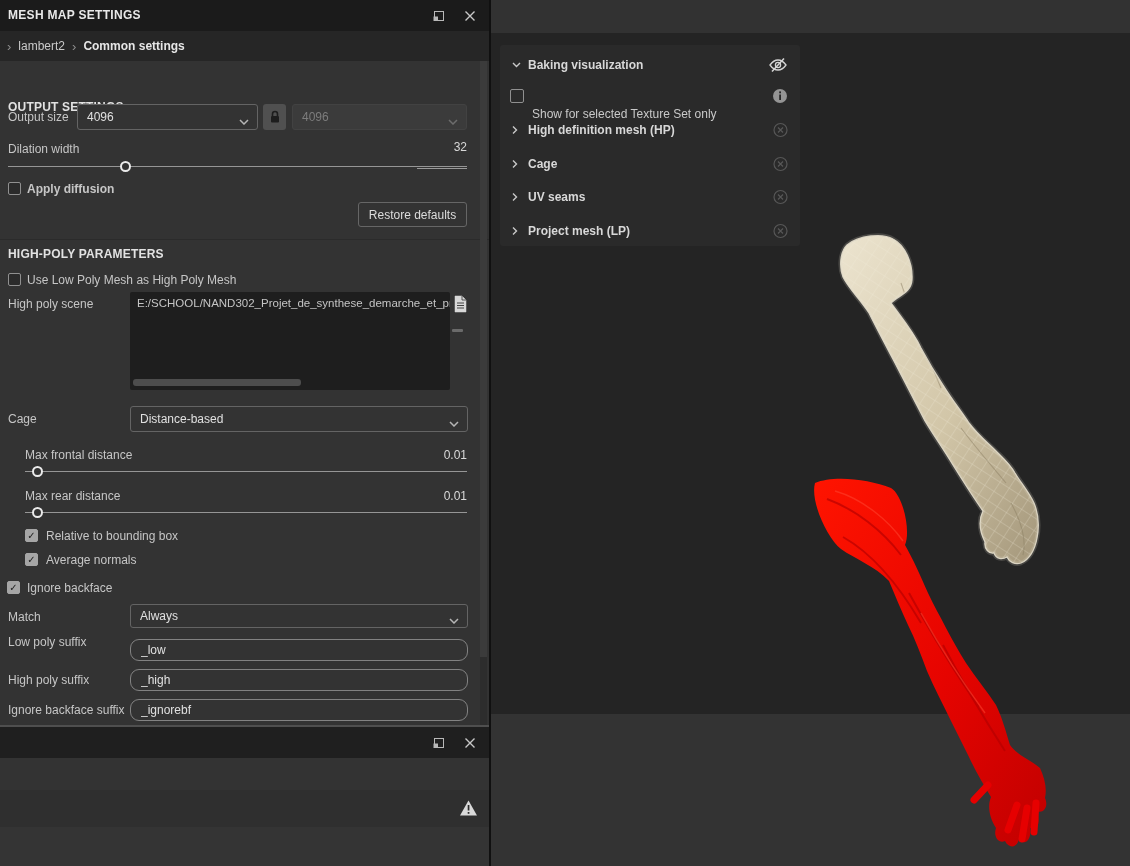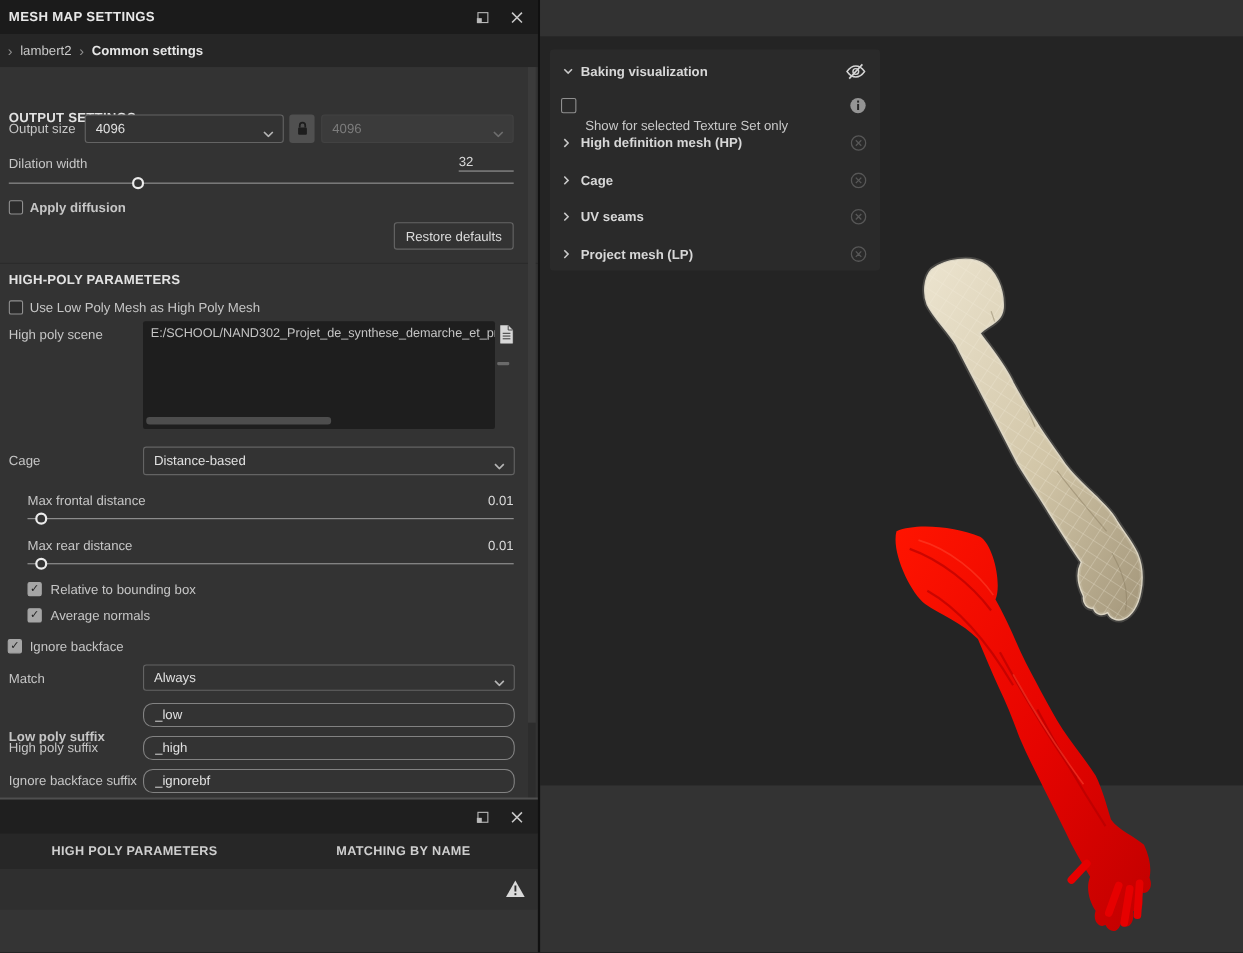--- a/index.html
+++ b/index.html
@@ -30,21 +30,21 @@
   .sqbtn { background:#505050; border-radius:3px; display:flex; align-items:center; justify-content:center; cursor:pointer; }
   .btn { border:1px solid #666666; border-radius:3px; background:#333333; color:#dcdcdc; display:flex; align-items:center; justify-content:center; cursor:pointer;text-align:center; }
 
   .slider { height:13px; cursor:pointer; }
   .slider .track { position:absolute; left:0; right:0; top:6px; height:1px; background:#969696; }
   .slider .handle { position:absolute; top:1px; width:11px; height:11px; border-radius:50%; border:2px solid #ebebeb; background:#333333; }
 
   .cb { width:13px; height:13px; border-radius:2px; background:#2b2b2b; border:1px solid #909090; display:flex; align-items:center; justify-content:center; font-size:10px; font-weight:bold; color:#232323; cursor:pointer; }
   .cb.checked { background:#a6a6a6; border-color:#a6a6a6; }
 
-  .numline { text-align:left; color:#d8d8d8; border-bottom:1px solid #9a9a9a; padding-bottom:1px; }
+  .numline { text-align:right; color:#d8d8d8; border-bottom:1px solid #9a9a9a; padding-bottom:14px; }
 
   .txtfield { background:transparent; border:1px solid #828282; border-radius:9px; height:22px; color:#e0e0e0; font-size:12px; font-family:inherit; padding:0 10px; outline:none; position:absolute; }
 
   #hp-scene-box { background:#1e1e1e; border-radius:2px; overflow:hidden; }
   #hp-scene-text { padding:5px 7px; white-space:nowrap; color:#c4c4c4; font-size:11.5px; }
   #hp-scene-hscroll { position:absolute; left:3px; bottom:4px; height:7px; width:168px; background:#4d4d4d; border-radius:3px; }
 
   #vscroll-track { left:480px; top:0; width:7px; height:665px; background:#3b3b3b; }
   #vscroll-thumb { left:480px; top:596px; width:7px; height:69px; background:#2d2d2d; }
 
@@ -192,21 +192,21 @@
     <div class="abs lbl" style="left:8px; top:543px; line-height:26px;">Match</div>
     <div class="select" style="left:130px; top:543px; width:338px; height:24px;">
       <span>Always</span>
       <span class="chev">
         <svg width="10" height="6" viewBox="0 0 10 6">
             <polyline points="1,1 5,5 9,1" fill="none" stroke="#b5b5b5" stroke-width="1.5"></polyline>
           </svg>
       </span>
     </div>
 
-    <div class="abs lbl" style="left:8px; top:598px; line-height:22px;font-weight:bold;">Low poly suffix</div>
+    <div class="abs lbl" style="left:8px; top:570px; line-height:22px;">Low poly suffix</div>
     <input class="txtfield" style="left: 130px; top: 578px; width: 338px;" value="_low">
 
     <div class="abs lbl" style="left:8px; top:608px; line-height:22px;">High poly suffix</div>
     <input class="txtfield" style="left: 130px; top: 608px; width: 338px;" value="_high">
 
     <div class="abs lbl" style="left:8px; top:638px; line-height:22px;">Ignore backface suffix</div>
     <input class="txtfield" style="left: 130px; top: 638px; width: 338px;" value="_ignorebf">
 
     <div class="abs" id="vscroll-track"></div>
     <div class="abs" id="vscroll-thumb"></div>
@@ -221,24 +221,20 @@
         <rect x="1.5" y="6.5" width="4.5" height="4.5" fill="#b8b8b8"></rect>
       </svg>
     </div>
     <div class="abs winbtn" style="left:462px;">
       <svg width="12" height="12" viewBox="0 0 12 12">
         <path d="M1.5,1.5 L10.5,10.5 M10.5,1.5 L1.5,10.5" stroke="#c8c8c8" stroke-width="1.4"></path>
       </svg>
     </div>
   </div>
 
-  <div class="abs" id="bp-cols">
-    <div class="bp-col">HIGH POLY PARAMETERS</div>
-    <div class="bp-col">MATCHING BY NAME</div>
-  </div>
 
   <div class="abs" id="bp-row">
     <div class="abs" style="right:11px; top:9px;">
       <svg width="19" height="18" viewBox="0 0 19 18">
         <path d="M9.5,1.5 L18,16.5 H1 Z" fill="#d9d9d9"></path>
         <rect x="8.7" y="6" width="1.7" height="5.5" fill="#2a2a2a"></rect>
         <rect x="8.7" y="13" width="1.7" height="1.8" fill="#2a2a2a"></rect>
       </svg>
     </div>
   </div>

